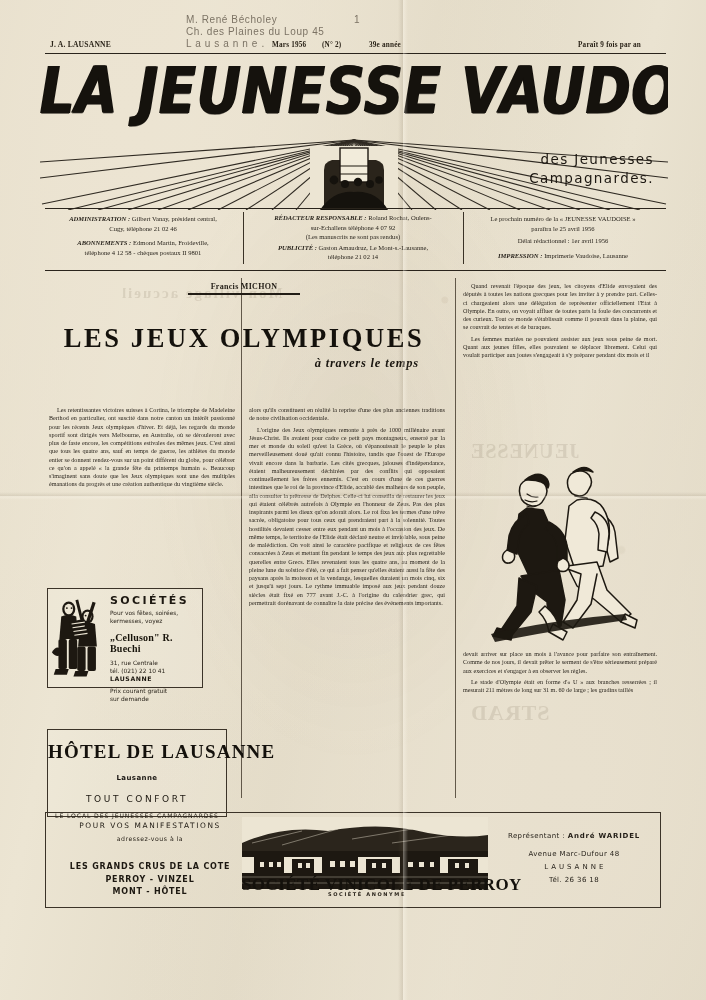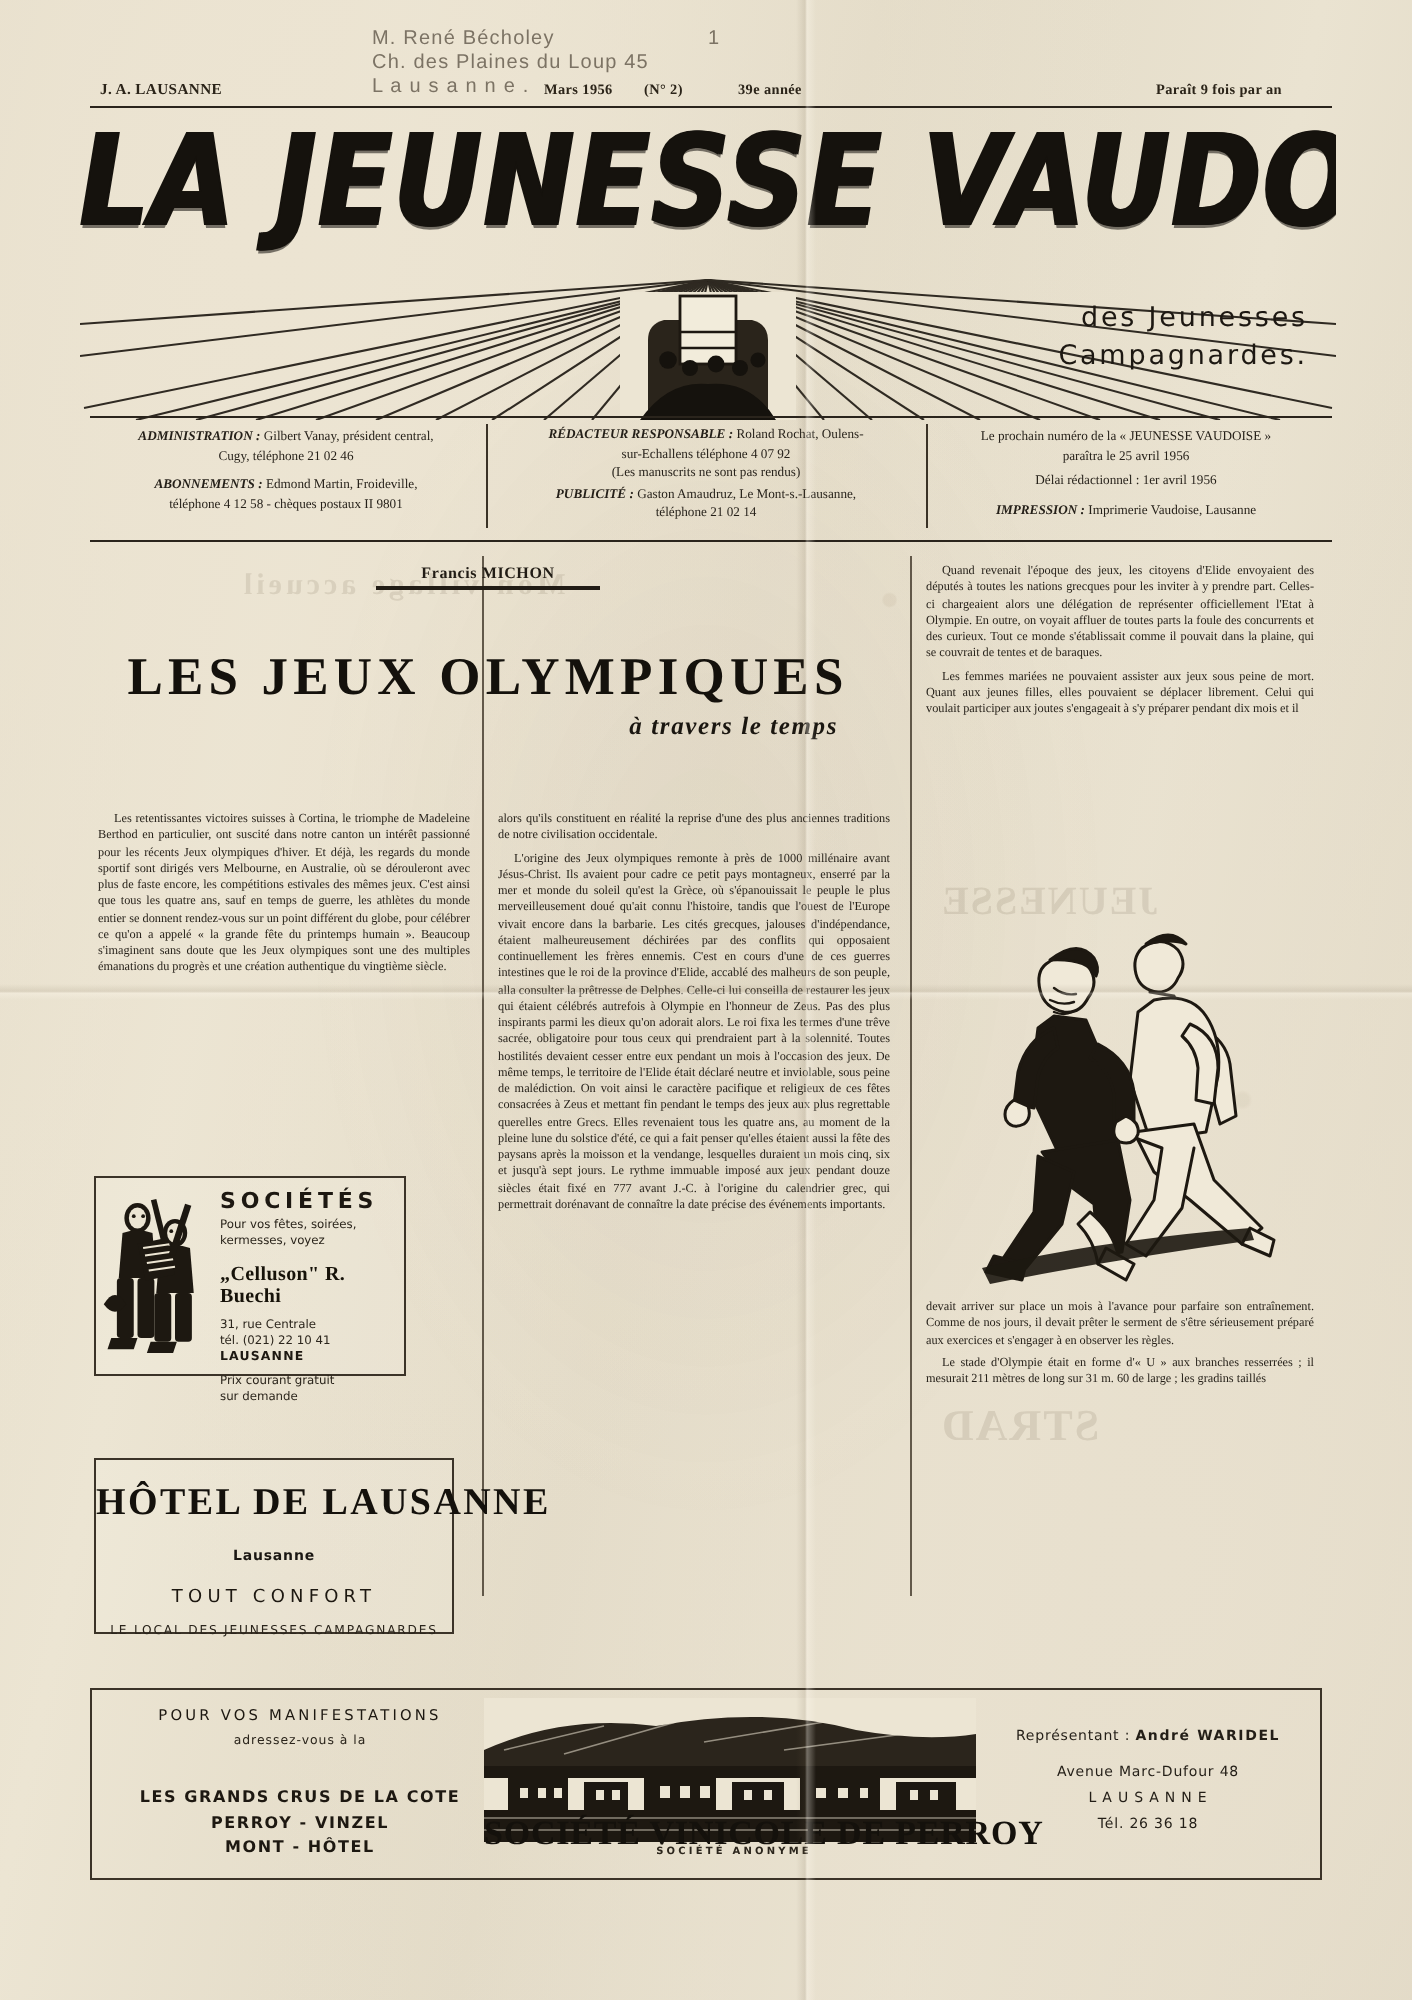--- a/index.html
+++ b/index.html
@@ -91,21 +91,21 @@
   .ad-soc-label{font-family:"DejaVu Sans",sans-serif;font-weight:bold;font-size:11px;letter-spacing:2.4px;color:#1d1811;}
   .ad-sm{font-family:"DejaVu Sans",sans-serif;font-size:5.9px;line-height:8px;color:#2a241b;}
   .ad-name{font-family:"Liberation Serif",serif;font-weight:bold;font-size:10px;color:#161209;letter-spacing:.2px;}
   .ad-bold{font-family:"DejaVu Sans",sans-serif;font-weight:bold;font-size:6.2px;letter-spacing:.6px;color:#1d1811;}
   #hotel-name{font-family:"Liberation Serif",serif;font-weight:bold;font-size:19px;
     letter-spacing:1.2px;text-align:center;color:#14110c;white-space:nowrap;}
   .hotel-l2{font-family:"DejaVu Sans",sans-serif;font-weight:bold;font-size:7px;text-align:center;letter-spacing:.4px;}
   .hotel-l3{font-family:"DejaVu Sans",sans-serif;font-size:9px;text-align:center;letter-spacing:2.6px;color:#1d1811;}
   .hotel-l4{font-family:"DejaVu Sans",sans-serif;font-size:6.1px;text-align:center;letter-spacing:.9px;color:#2a241b;}
   
-  #bottomad{position:absolute;left:45px;top:844px;width:616px;height:96px;border:1px solid #3b3328;box-sizing:border-box;}
+  #bottomad{position:absolute;left:45px;top:812px;width:616px;height:96px;border:1px solid #3b3328;box-sizing:border-box;}
   .ba-t1{font-family:"DejaVu Sans",sans-serif;font-size:7.4px;letter-spacing:1.6px;color:#1d1811;text-align:center;}
   .ba-t2{font-family:"DejaVu Sans",sans-serif;font-size:6.2px;letter-spacing:.5px;color:#2a241b;text-align:center;}
   .ba-t3{font-family:"DejaVu Sans",sans-serif;font-weight:bold;font-size:8px;letter-spacing:.8px;color:#1d1811;text-align:center;line-height:12.5px;}
   .ba-rep{font-family:"DejaVu Sans",sans-serif;font-size:7px;letter-spacing:.4px;color:#231e17;text-align:center;line-height:13px;}
   .ba-rep b{font-weight:bold;letter-spacing:.8px;}
   #vinicole-name{font-family:"Liberation Serif",serif;font-weight:bold;font-size:17px;
     letter-spacing:.4px;color:#14110c;white-space:nowrap;text-align:center;}
   #vinicole-sub{font-family:"DejaVu Sans",sans-serif;font-weight:bold;font-size:5px;
     letter-spacing:1.6px;color:#2b251c;text-align:center;}
   

